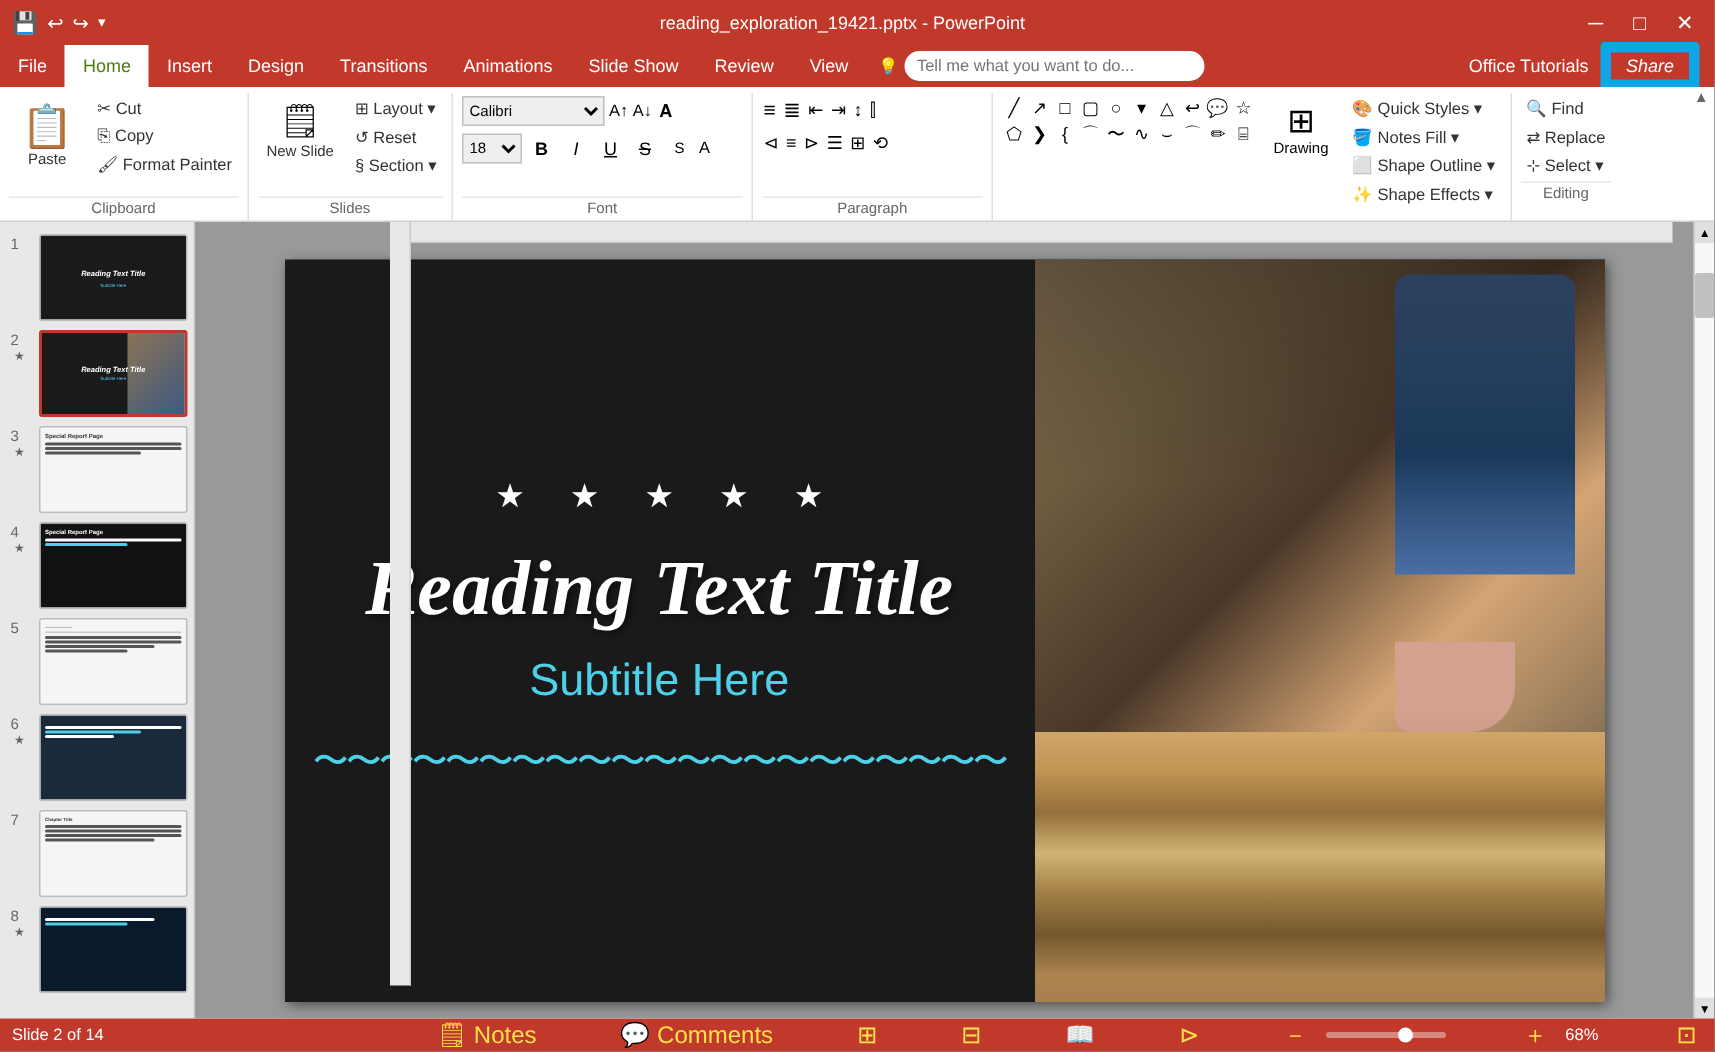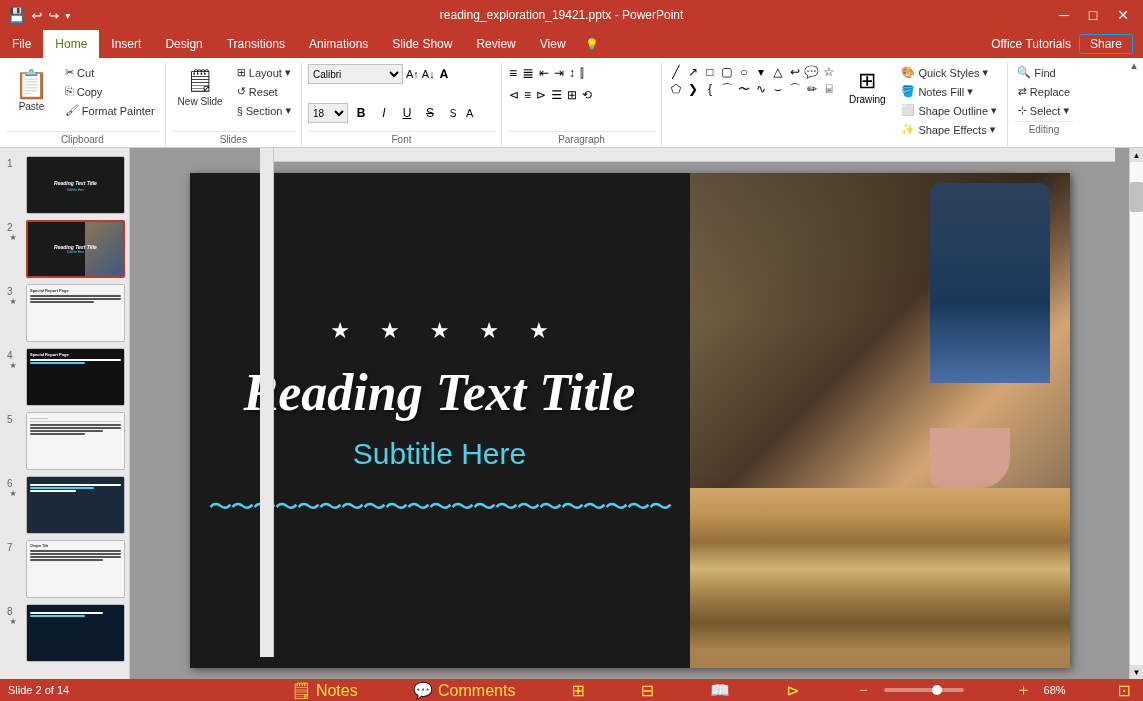--- a/index.html
+++ b/index.html
@@ -319,24 +319,25 @@
   <div class="menu-item active">Home</div>
   <div class="menu-item">Insert</div>
   <div class="menu-item">Design</div>
   <div class="menu-item">Transitions</div>
   <div class="menu-item">Animations</div>
   <div class="menu-item">Slide Show</div>
   <div class="menu-item">Review</div>
   <div class="menu-item">View</div>
   <div style="flex:1; display:flex; align-items:center; padding: 0 8px;">
     <span style="color:white; font-size:11px; margin-right:4px;">💡</span>
+    <input type="text" style="width: 200px; height: 20px; font-size: 11px; border: none; border-radius: 10px; padding: 0px 8px;" placeholder="Tell me what you want to do...">
   </div>
   <div class="menu-right">
     <span class="menu-right-btn">Office Tutorials</span>
-    <span class="menu-right-btn" style="background: #c0392b; border: 1px solid #0ea5e9; padding: 2px 10px; border-radius: 3px;">Share</span>
+    <span class="menu-right-btn" style="background: #c0392b; border: 7px solid #0ea5e9; padding: 2px 10px; border-radius: 3px; font-style: italic;">Share</span>
   </div>
 </div>
 
 <div class="ribbon" style="position:relative;">
 
   <div class="ribbon-group">
     <div class="ribbon-group-content">
       <div class="paste-btn">
         <span style="font-size:28px;">📋</span>
         <span style="font-size:10px; color:#333;">Paste</span>
@@ -379,21 +380,21 @@
           <span>§</span>
           <span>Section</span> 
             <span>▾</span>
         </div>
       </div>
     </div>
     <div class="ribbon-group-label">Slides</div>
   </div>
 
   <div class="ribbon-group" style="min-width:200px;">
-    <div style="display:flex; flex-direction:column; gap:17px; flex:1;">
+    <div style="display:flex; flex-direction:column; gap:3px; flex:1;">
       <div class="font-row">
         <select class="font-select">
           <option>Calibri</option>
         </select>
         <span style="font-size:11px; cursor:pointer;">A↑</span>
         <span style="font-size:11px; cursor:pointer;">A↓</span>
         <span style="font-size:12px; cursor:pointer; margin-left:2px;">𝐀</span>
       </div>
       <div class="font-row">
         <select class="size-select">

